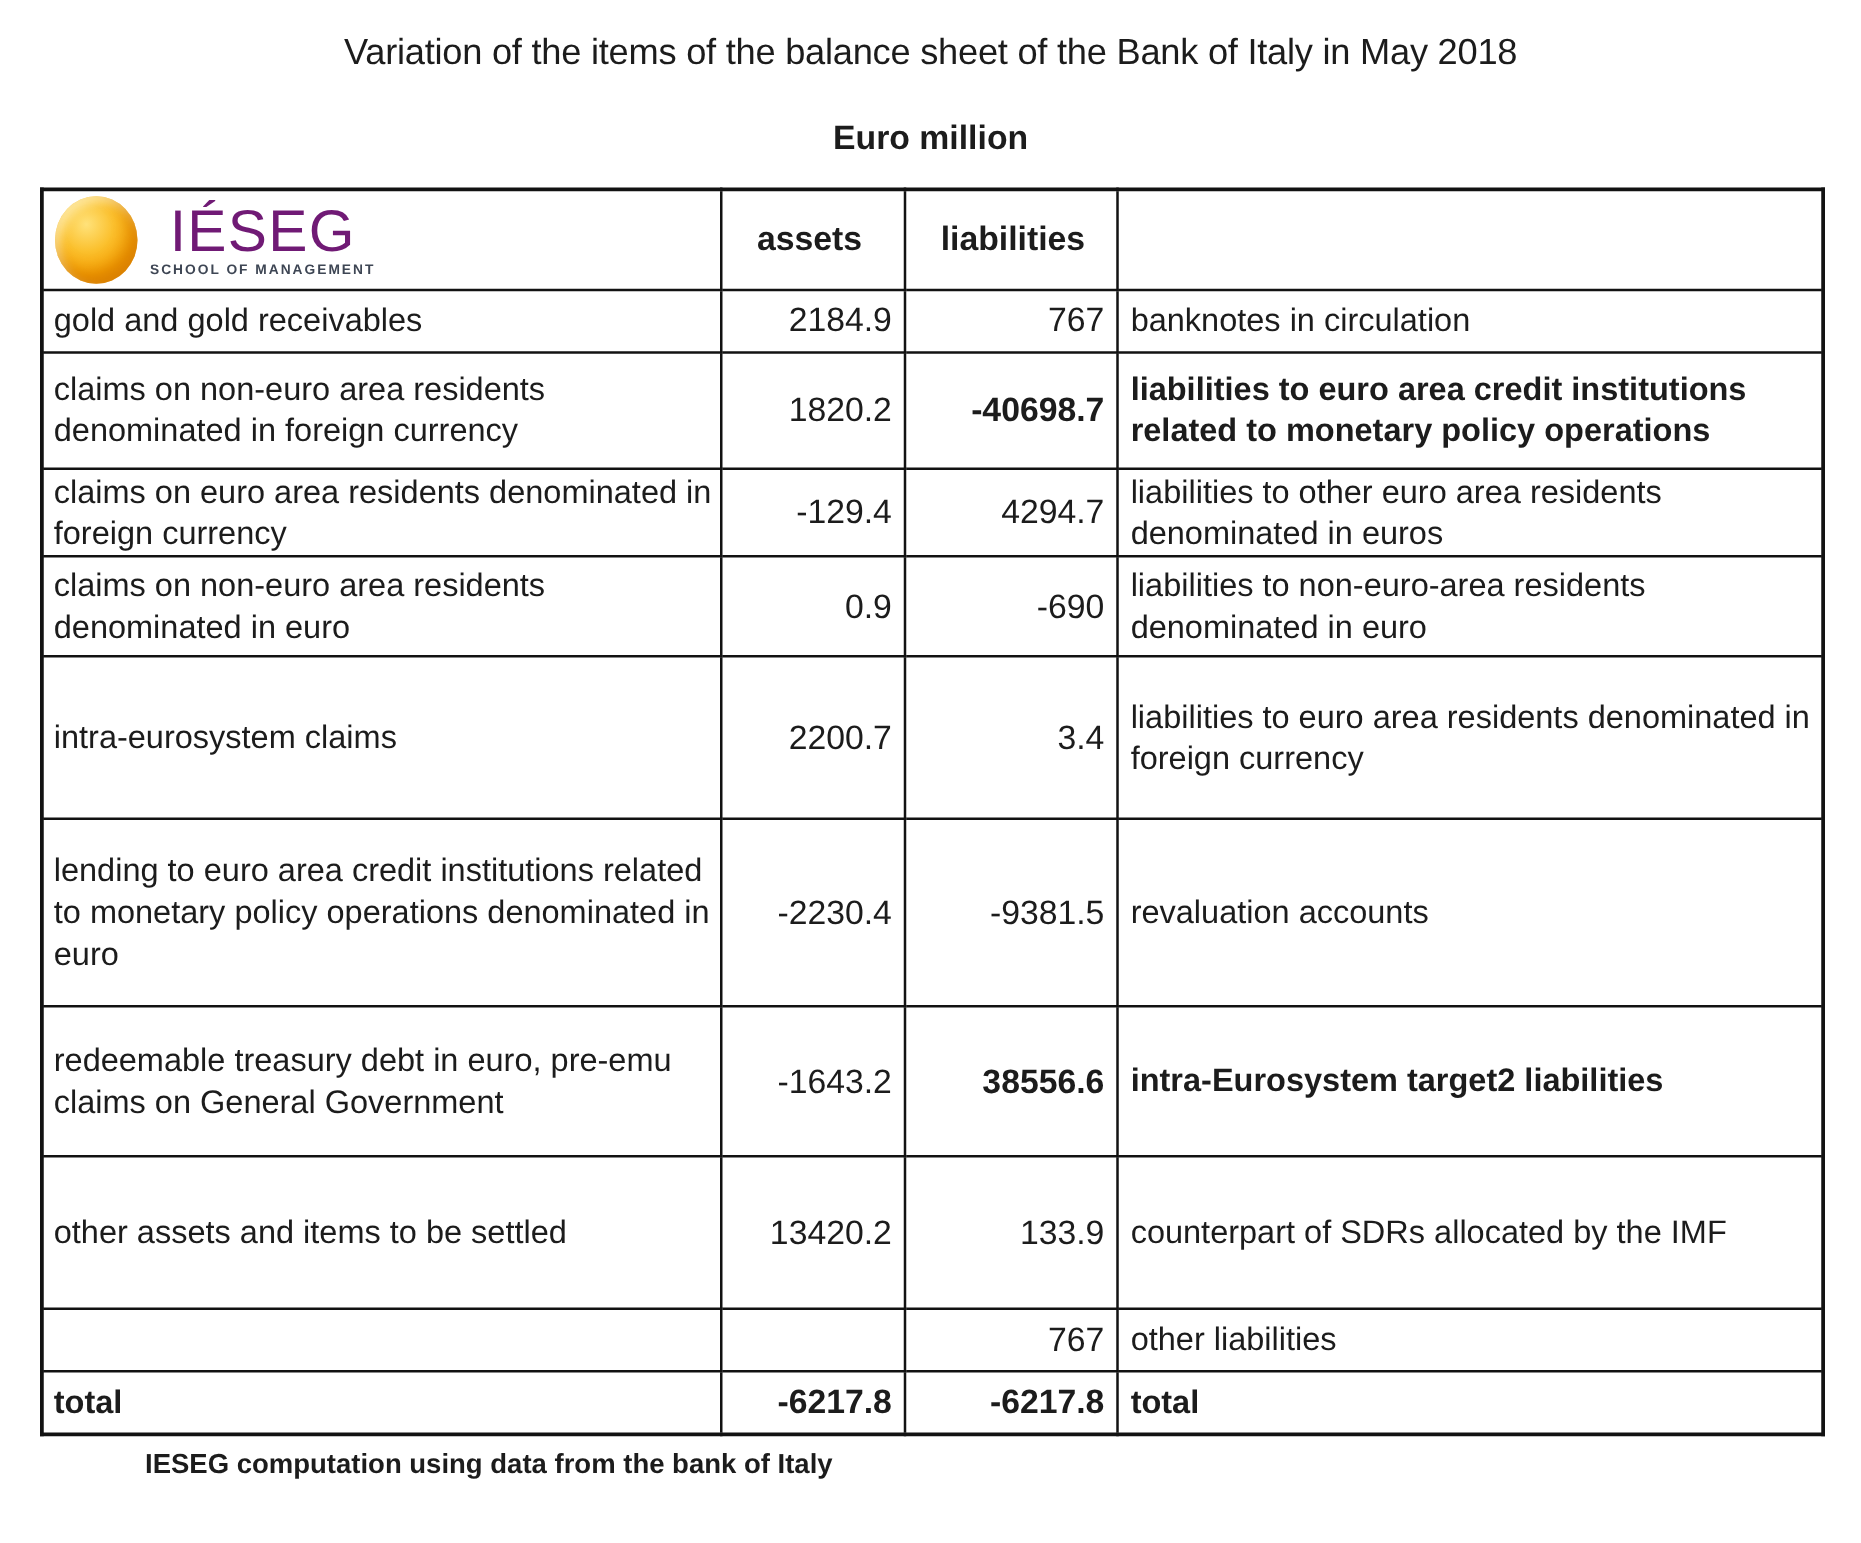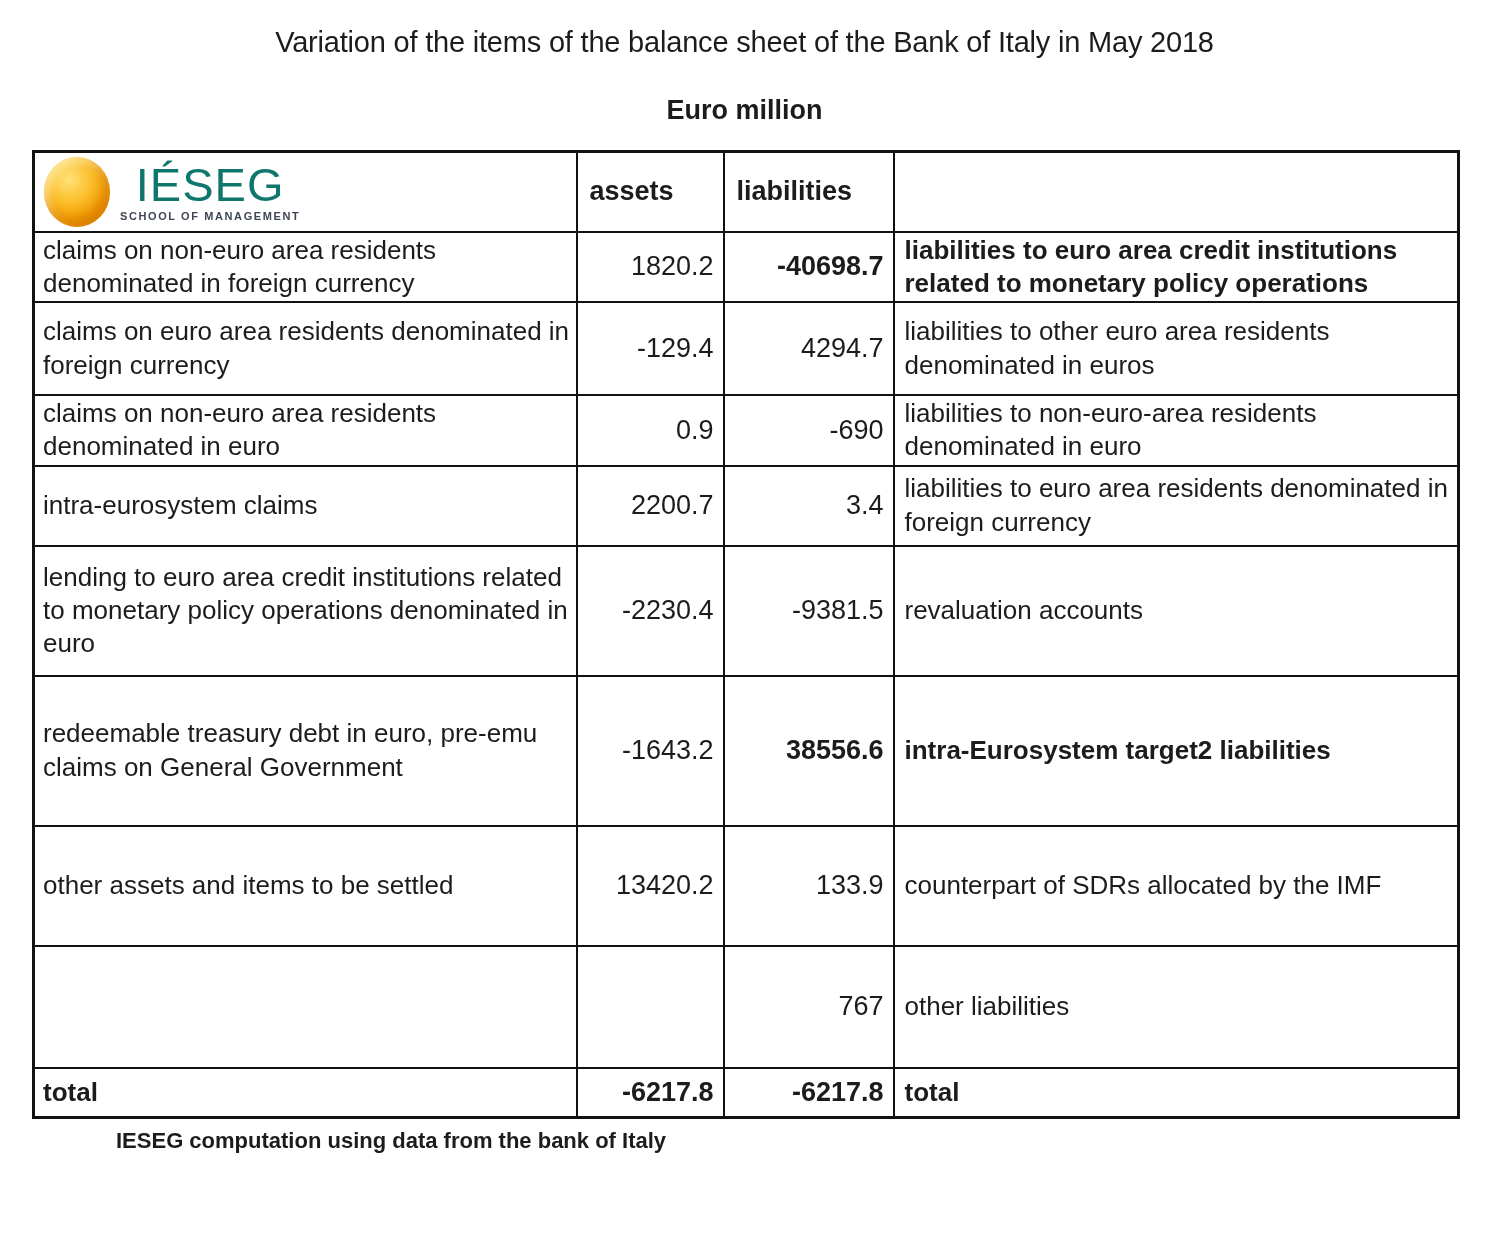--- a/index.html
+++ b/index.html
@@ -47,21 +47,21 @@
   tbody tr:nth-child(4)  { height: 80px; }
   tbody tr:nth-child(5)  { height: 130px; }
   tbody tr:nth-child(6)  { height: 150px; }
   tbody tr:nth-child(7)  { height: 120px; }
   tbody tr:nth-child(8)  { height: 122px; }
   tbody tr:nth-child(9)  { height: 50px; }
   tbody tr:nth-child(10) { height: 50px; }
   tbody tr:nth-child(11) { height: 45px; }
   th.hdr {
     text-align: left;
-    padding-left: 12px;
+    padding-left: 28px;
     font-size: 27px;
     font-weight: bold;
   }
   td.a {
     text-align: left;
     padding-left: 8px;
     padding-right: 6px;
     font-size: 26px;
     line-height: 1.28;
   }
@@ -100,21 +100,21 @@
   }
   .logo-text {
     display: flex;
     flex-direction: column;
     margin-left: 10px;
     line-height: 1;
   }
   .logo-name {
     font-size: 47px;
     font-weight: 500;
-    color: #0f766e;
+    color: #701a75;
     letter-spacing: 1px;
   }
   .logo-sub {
     font-size: 11px;
     font-weight: bold;
     color: #3e4654;
     letter-spacing: 1.6px;
     margin-top: 3px;
   }
 </style>
@@ -144,20 +144,26 @@
           </span>
         </div>
       </th>
       <th class="hdr">assets</th>
       <th class="hdr">liabilities</th>
       <th></th>
     </tr>
   </thead>
   <tbody id="rows">
       <tr>
+        <td class="a">gold and gold receivables</td>
+        <td class="n">2184.9</td>
+        <td class="n">767</td>
+        <td class="l">banknotes in circulation</td>
+      </tr>
+      <tr>
         <td class="a">claims on non-euro area residents denominated in foreign currency</td>
         <td class="n">1820.2</td>
         <td class="n b">-40698.7</td>
         <td class="l b">liabilities to euro area credit institutions related to monetary policy operations</td>
       </tr>
       <tr>
         <td class="a">claims on euro area residents denominated in foreign currency</td>
         <td class="n">-129.4</td>
         <td class="n">4294.7</td>
         <td class="l">liabilities to other euro area residents denominated in euros</td>

